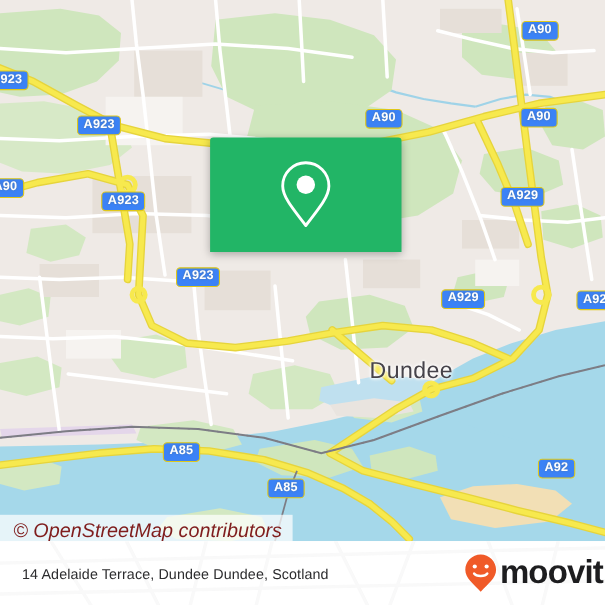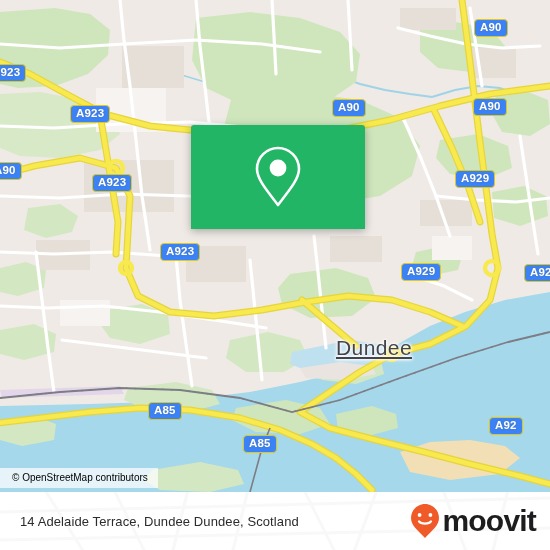--- a/index.html
+++ b/index.html
@@ -76,22 +76,22 @@
     border-left: 11px solid transparent;
     border-right: 11px solid transparent;
     border-top: 11px solid #ffffff;
   }
 
   
   .attribution {
     position: absolute; left: 0; top: 468px;
     background: rgba(255,255,255,.72);
     padding: 4px 10px 5px 12px;
-    font-size: 10px; color: #000000;
-    z-index: 15; white-space: nowrap;
+    font-size: 18px; color: #7f1d1d;
+    z-index: 15; white-space: nowrap; font-style: italic;
   }
 
   
   .footer {
     position: absolute; left: 0; top: 492px;
     width: 550px; height: 58px;
     background: #ffffff;
     display: flex; align-items: center;
     overflow: hidden;
   }
@@ -102,21 +102,21 @@
   .footer-address {
     position: relative;
     margin-left: 20px;
     font-size: 13px;
     color: #2c2c2e;
     letter-spacing: .1px;
     white-space: nowrap;
     z-index: 2;
   }
   .footer-logo {
-    position: absolute; right: 14px; top: 50%;
+    position: absolute; right: 2px; top: 50%;
     transform: translateY(-50%);
     display: flex; align-items: center; gap: 2px;
     z-index: 2;
   }
   .logo-word {
     font-size: 30px; font-weight: bold; color: #1d1d1f;
     letter-spacing: -0.8px; line-height: 30px;
   }
 </style>
 </head>
@@ -285,21 +285,21 @@
         <div class="shield" style="left: 474px; top: 19px;">A90</div>
         <div class="shield" style="left: 473px; top: 98px;">A90</div>
         <div class="shield" style="left: 455px; top: 170px;">A929</div>
         <div class="shield" style="left: 401px; top: 263px;">A929</div>
         <div class="shield" style="left: 524px; top: 264px;">A92</div>
         <div class="shield" style="left: 489px; top: 417px;">A92</div>
         <div class="shield" style="left: 148px; top: 402px;">A85</div>
         <div class="shield" style="left: 243px; top: 435px;">A85</div>
       </div>
 
-    <div class="city-label" style="left:336px; top:336px;text-decoration:underline;">Dundee</div>
+    <div class="city-label" style="left:336px; top:326px;">Dundee</div>
 
     <div class="callout">
       <div class="callout-top">
         <svg width="52" height="64" viewBox="0 0 52 64">
           <path d="M26,3 C14.4,3 5,12.4 5,24 C5,33 12,42 26,60 C40,42 47,33 47,24 C47,12.4 37.6,3 26,3 Z" fill="none" stroke="#ffffff" stroke-width="2.6" stroke-linejoin="round"></path>
           <circle cx="26" cy="23" r="8.4" fill="#ffffff"></circle>
         </svg>
       </div>
     </div>
 

